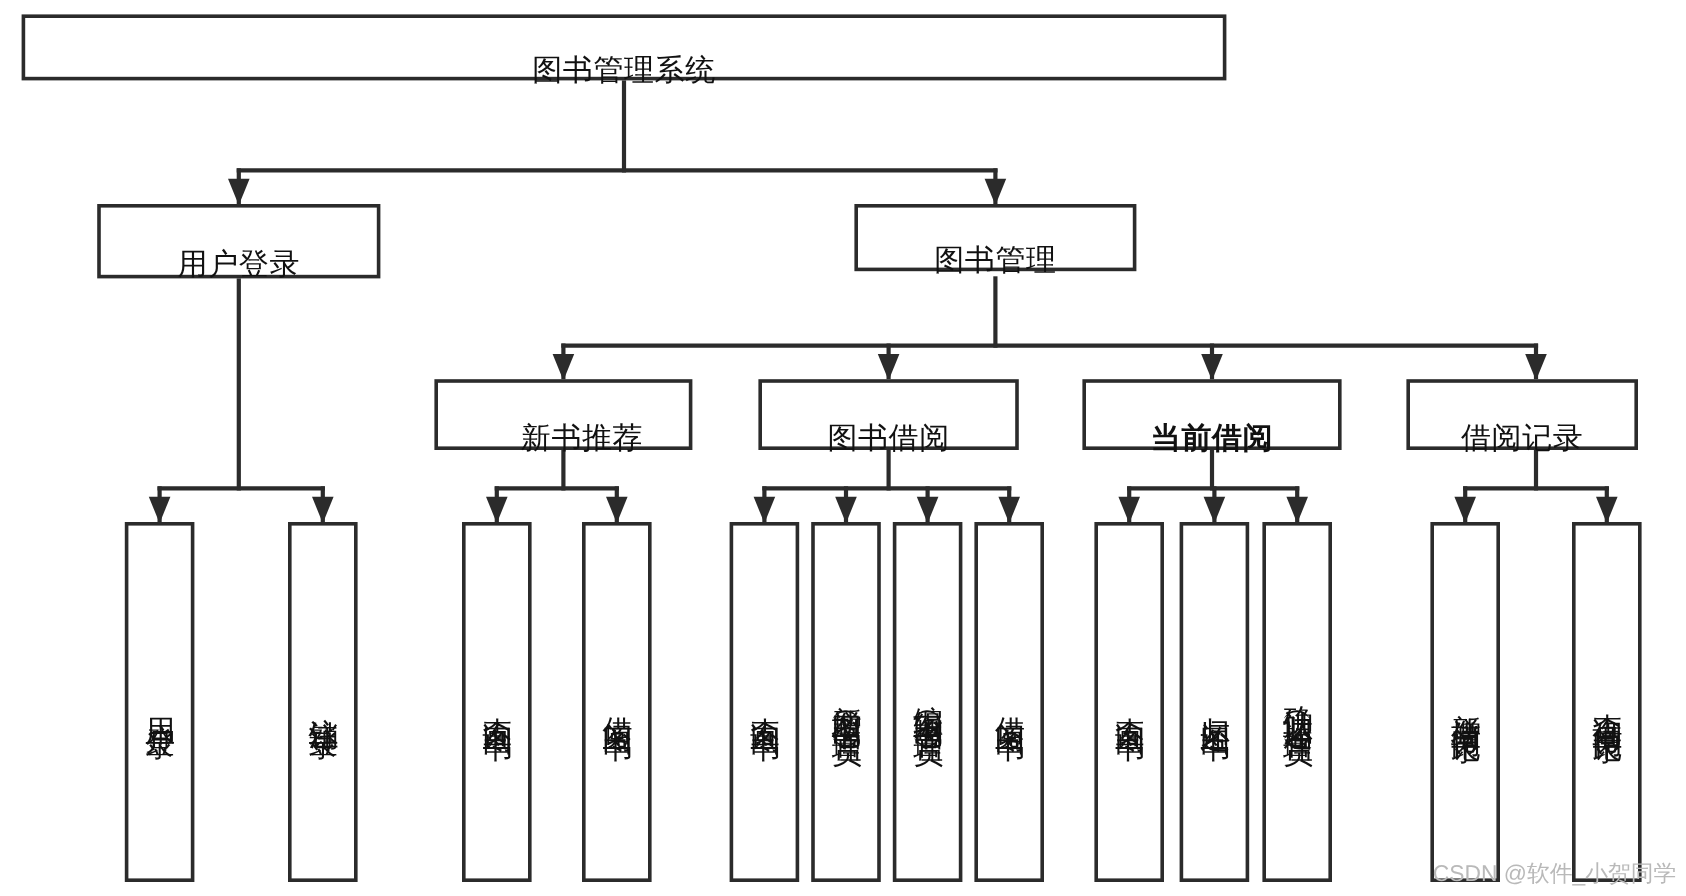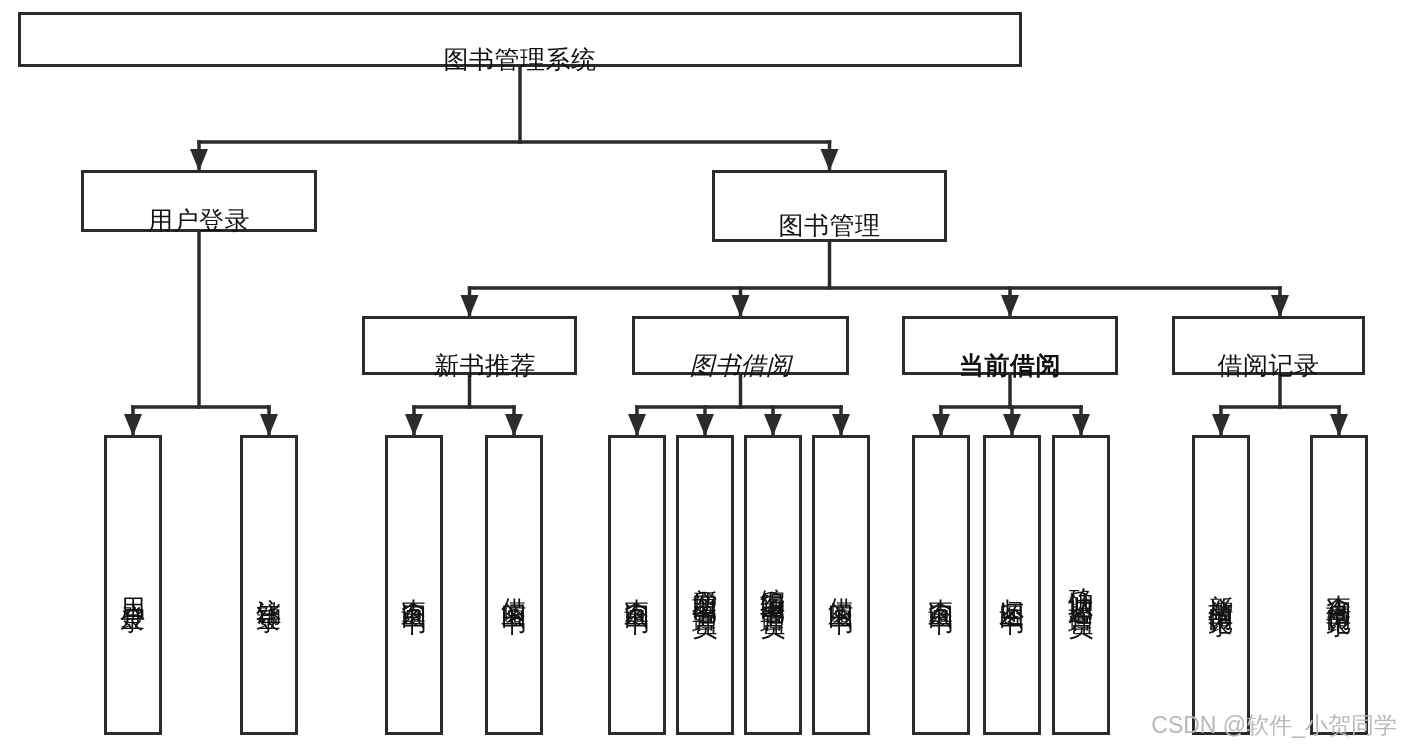--- a/index.html
+++ b/index.html
@@ -59,21 +59,21 @@
     font-size: 25px;
     line-height: 1.05;
     letter-spacing: 4px;
     white-space: nowrap;
     transform: translateY(-18px);
   }
   #watermark {
     position: absolute;
     right: 8px;
     bottom: 6px;
-    font-size: 23px;
+    font-size: 19px;
     color: #b9b9b9;
     z-index: 5;
     white-space: nowrap;
     font-family: "Liberation Sans", "DejaVu Sans", sans-serif;
     text-align: right;
   }
 </style>
 </head>
 <body>
 
@@ -132,27 +132,27 @@
       <line x1="1339" y1="407" x2="1339" y2="434" stroke="#2b2b2b" stroke-width="3.5" stroke-linecap="square"></line>
       <polygon points="1330,414 1348,414 1339,436" fill="#2b2b2b"></polygon>
     </svg>
   <div id="nodes">
       <div class="node horiz" style="left: 18px; top: 12px; width: 1004px; height: 55px;">
         <span class="label">图书管理系统</span>
       </div>
       <div class="node horiz" style="left: 81px; top: 170px; width: 236px; height: 62px;">
         <span class="label">用户登录</span>
       </div>
-      <div class="node horiz" style="left: 712px; top: 170px; width: 235px; height: 72px;">
+      <div class="node horiz" style="left: 712px; top: 170px; width: 235px; height: 56px;">
         <span class="label">图书管理</span>
       </div>
       <div class="node horiz" style="left: 362px; top: 316px; width: 215px; height: 59px; padding-left: 31px;">
         <span class="label">新书推荐</span>
       </div>
-      <div class="node horiz" style="left: 632px; top: 316px; width: 217px; height: 59px; font-style: italic;">
+      <div class="node horiz" style="left: 632px; top: 316px; width: 217px; height: 59px;">
         <span class="label">图书借阅</span>
       </div>
       <div class="node horiz" style="left: 902px; top: 316px; width: 216px; height: 59px; font-weight: bold;">
         <span class="label">当前借阅</span>
       </div>
       <div class="node horiz" style="left: 1172px; top: 316px; width: 193px; height: 59px;">
         <span class="label">借阅记录</span>
       </div>
       <div class="node vert" style="left: 104px; top: 435px; width: 58px; height: 300px;">
         <span class="label">用户登录</span>

